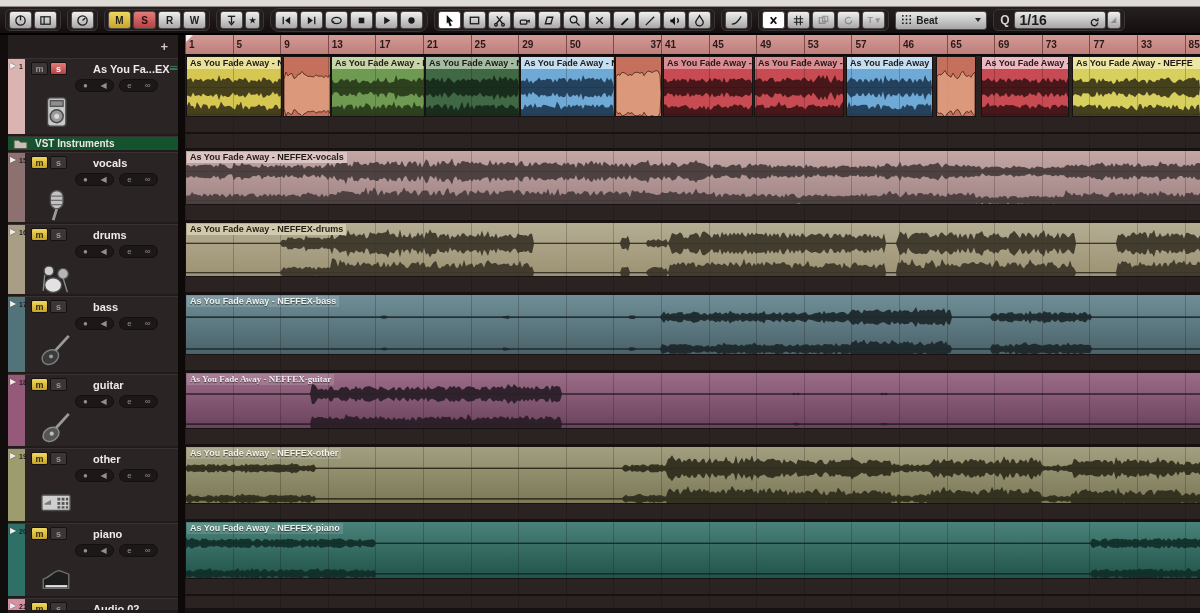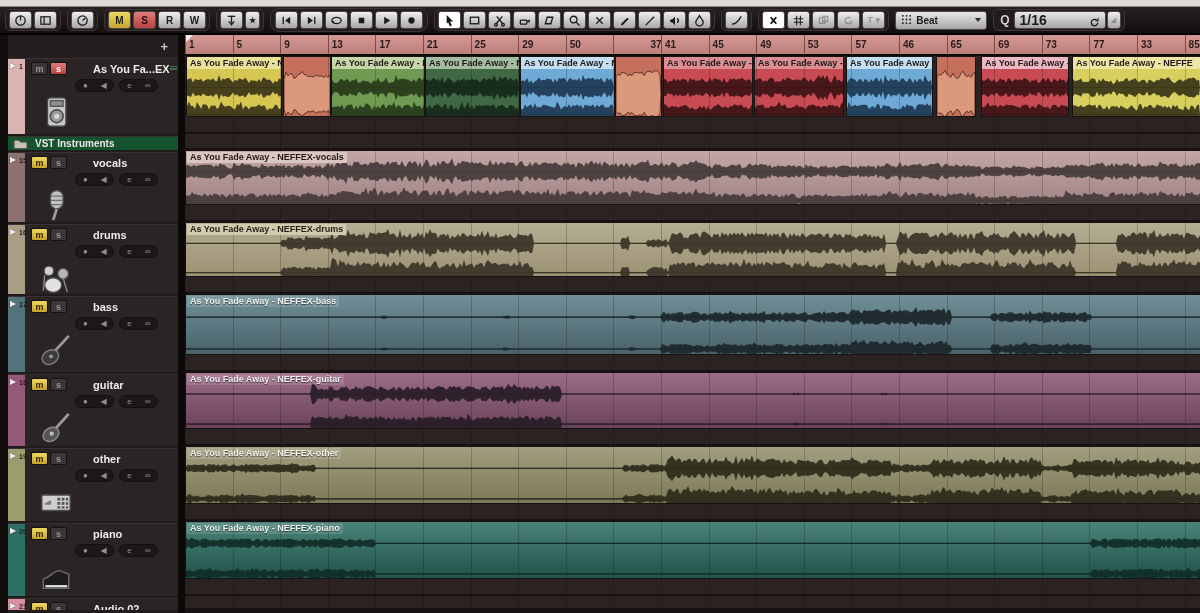--- a/index.html
+++ b/index.html
@@ -707,21 +707,21 @@
             <div class="clip" style="left: 0px; width: 1016px; background: linear-gradient(rgb(111, 143, 151), rgb(74, 98, 106));">
               <span class="clip-label" style="background:rgba(255,255,255,0.14);color:#eef2f0;text-shadow:0 1px 1px rgba(0,0,0,0.6)">As You Fade Away - NEFFEX-bass</span>
               <svg class="wave" width="1014" height="74" viewBox="0 0 1014 74" style="top: 0px;">
                 <path d="M0 22.2 H1014" stroke="#1c262a" stroke-width="1" opacity="0.85"></path>
                 <path d="M0 22.2 L0 21.6 L2 21.6 L4 21.6 L6 21.6 L8 21.6 L10 21.6 L12 21.6 L14 21.6 L16 21.6 L18 21.6 L20 21.6 L22 21.6 L24 21.6 L26 21.6 L28 21.6 L30 21.6 L32 21.6 L34 21.6 L36 21.6 L38 21.6 L40 21.6 L42 21.6 L44 21.6 L46 21.6 L48 21.6 L50 21.6 L52 21.6 L54 21.6 L56 21.6 L58 21.6 L60 21.6 L62 21.6 L64 21.6 L66 21.6 L68 21.6 L70 21.6 L72 21.6 L74 21.6 L76 21.6 L78 21.6 L80 21.6 L82 21.6 L84 21.6 L86 21.6 L88 21.6 L90 21.6 L92 21.6 L94 21.6 L96 21.6 L98 21.6 L100 21.6 L102 21.6 L104 21.6 L106 21.6 L108 21.6 L110 21.6 L112 21.6 L114 21.6 L116 21.6 L118 21.6 L120 21.6 L122 21.6 L124 21.6 L126 21.6 L128 21.6 L130 21.6 L132 21.6 L134 21.6 L136 21.6 L138 21.6 L140 21.6 L142 21.6 L144 21.6 L146 21.6 L148 21.6 L150 21.6 L152 21.6 L154 21.6 L156 21.6 L158 21.6 L160 21.6 L162 21.6 L164 21.6 L166 21.6 L168 21.6 L170 21.6 L172 21.6 L174 21.6 L176 21.6 L178 21.6 L180 21.6 L182 21.6 L184 21.6 L186 21.6 L188 21.6 L190 21.6 L192 21.6 L194 21.6 L196 20.8 L198 20.6 L200 20.8 L202 21.6 L204 21.6 L206 21.6 L208 21.6 L210 21.6 L212 21.6 L214 21.6 L216 21.6 L218 21.6 L220 21.6 L222 21.6 L224 21.6 L226 21.6 L228 21.6 L230 21.6 L232 21.6 L234 21.6 L236 21.6 L238 21.6 L240 21.6 L242 21.6 L244 21.6 L246 21.6 L248 21.6 L250 21.6 L252 21.6 L254 21.6 L256 21.6 L258 21.6 L260 21.6 L262 21.6 L264 21.6 L266 21.6 L268 21.6 L270 21.6 L272 21.6 L274 21.6 L276 21.6 L278 21.6 L280 21.6 L282 21.6 L284 21.6 L286 21.6 L288 21.6 L290 21.6 L292 21.6 L294 21.6 L296 21.6 L298 21.6 L300 21.6 L302 21.6 L304 21.6 L306 21.6 L308 21.6 L310 21.6 L312 21.6 L314 21.6 L316 21.6 L318 21.1 L320 20.9 L322 20.5 L324 21.6 L326 21.6 L328 21.6 L330 21.6 L332 21.6 L334 21.6 L336 21.6 L338 21.6 L340 21.6 L342 21.6 L344 21.6 L346 21.6 L348 21.6 L350 21.6 L352 21.6 L354 21.6 L356 21.6 L358 21.6 L360 21.6 L362 21.6 L364 21.6 L366 21.6 L368 21.6 L370 21.6 L372 21.6 L374 21.6 L376 21.6 L378 21.6 L380 21.6 L382 21.6 L384 21.6 L386 21.6 L388 21.6 L390 21.6 L392 21.6 L394 21.6 L396 21.6 L398 21.6 L400 21.6 L402 21.6 L404 21.6 L406 21.6 L408 21.6 L410 21.6 L412 21.6 L414 21.6 L416 21.6 L418 21.6 L420 21.6 L422 21.6 L424 21.6 L426 21.6 L428 21.6 L430 21.6 L432 21.6 L434 21.6 L436 21.6 L438 21.6 L440 21.6 L442 21.6 L444 20.6 L446 20.5 L448 20.5 L450 21.6 L452 21.6 L454 21.6 L456 21.6 L458 21.6 L460 21.6 L462 21.6 L464 21.6 L466 21.6 L468 21.6 L470 21.6 L472 21.6 L474 21.6 L476 19.0 L478 16.3 L480 19.6 L482 17.8 L484 19.4 L486 18.6 L488 18.2 L490 18.5 L492 17.2 L494 17.2 L496 17.1 L498 19.8 L500 18.8 L502 18.5 L504 18.6 L506 17.4 L508 16.4 L510 17.2 L512 17.3 L514 19.2 L516 19.4 L518 18.1 L520 18.8 L522 20.2 L524 18.2 L526 19.2 L528 18.1 L530 17.1 L532 18.5 L534 17.2 L536 19.4 L538 18.5 L540 17.5 L542 19.1 L544 15.8 L546 17.6 L548 17.9 L550 19.1 L552 18.2 L554 20.0 L556 17.7 L558 17.9 L560 19.1 L562 18.7 L564 17.6 L566 18.7 L568 18.8 L570 17.3 L572 19.3 L574 17.7 L576 17.9 L578 15.8 L580 19.6 L582 19.3 L584 19.3 L586 18.2 L588 17.3 L590 19.1 L592 19.0 L594 17.0 L596 20.2 L598 18.8 L600 17.4 L602 18.0 L604 19.0 L606 17.7 L608 17.2 L610 19.1 L612 19.6 L614 18.8 L616 18.1 L618 17.6 L620 17.2 L622 19.9 L624 19.7 L626 19.5 L628 18.6 L630 18.0 L632 17.7 L634 17.1 L636 19.6 L638 15.8 L640 18.8 L642 17.7 L644 18.1 L646 17.3 L648 17.1 L650 18.7 L652 18.1 L654 17.3 L656 17.1 L658 17.1 L660 18.5 L662 19.5 L664 17.3 L666 14.8 L668 14.7 L670 16.1 L672 14.7 L674 16.9 L676 18.5 L678 14.7 L680 15.7 L682 16.1 L684 15.5 L686 15.9 L688 15.4 L690 14.6 L692 14.6 L694 16.1 L696 16.8 L698 17.1 L700 15.8 L702 14.9 L704 14.4 L706 18.1 L708 15.4 L710 15.9 L712 17.1 L714 14.6 L716 16.5 L718 15.2 L720 15.5 L722 15.4 L724 17.1 L726 17.3 L728 15.2 L730 12.1 L732 17.5 L734 15.0 L736 15.4 L738 14.9 L740 16.0 L742 14.6 L744 15.2 L746 14.5 L748 17.1 L750 15.0 L752 14.3 L754 15.3 L756 15.2 L758 13.1 L760 18.5 L762 15.0 L764 14.8 L766 21.6 L768 21.6 L770 21.6 L772 21.6 L774 21.6 L776 21.6 L778 21.6 L780 21.6 L782 21.6 L784 21.6 L786 21.6 L788 21.6 L790 21.6 L792 21.6 L794 21.6 L796 21.6 L798 21.6 L800 21.6 L802 21.6 L804 21.6 L806 18.9 L808 18.3 L810 18.3 L812 20.2 L814 18.0 L816 18.1 L818 18.2 L820 18.9 L822 17.5 L824 17.5 L826 17.0 L828 18.7 L830 18.9 L832 18.5 L834 18.2 L836 18.3 L838 20.2 L840 17.2 L842 19.8 L844 15.6 L846 19.1 L848 18.6 L850 19.1 L852 18.1 L854 17.3 L856 18.8 L858 16.0 L860 17.2 L862 17.4 L864 17.1 L866 19.8 L868 17.9 L870 17.6 L872 19.8 L874 17.4 L876 17.0 L878 17.4 L880 18.1 L882 18.3 L884 17.6 L886 18.7 L888 17.1 L890 19.2 L892 19.9 L894 17.8 L896 18.6 L898 17.1 L900 17.4 L902 20.1 L904 18.8 L906 21.6 L908 21.6 L910 21.6 L912 21.6 L914 21.6 L916 21.6 L918 21.6 L920 21.6 L922 21.6 L924 21.6 L926 21.6 L928 21.6 L930 21.6 L932 21.6 L934 21.6 L936 21.6 L938 21.6 L940 21.6 L942 21.6 L944 21.6 L946 21.6 L948 21.6 L950 21.6 L952 21.6 L954 21.6 L956 21.6 L958 21.6 L960 21.6 L962 21.6 L964 21.6 L966 21.6 L968 21.6 L970 21.6 L972 21.6 L974 21.6 L976 21.6 L978 21.6 L980 21.6 L982 21.6 L984 21.6 L986 21.6 L988 21.6 L990 21.6 L992 21.6 L994 21.6 L996 21.6 L998 21.6 L1000 21.6 L1002 21.6 L1004 21.6 L1006 21.6 L1008 21.6 L1010 21.6 L1012 21.6 L1014 21.6 L1014 22.2 L1014 22.8 L1012 22.8 L1010 22.8 L1008 22.8 L1006 22.8 L1004 22.8 L1002 22.8 L1000 22.8 L998 22.8 L996 22.8 L994 22.8 L992 22.8 L990 22.8 L988 22.8 L986 22.8 L984 22.8 L982 22.8 L980 22.8 L978 22.8 L976 22.8 L974 22.8 L972 22.8 L970 22.8 L968 22.8 L966 22.8 L964 22.8 L962 22.8 L960 22.8 L958 22.8 L956 22.8 L954 22.8 L952 22.8 L950 22.8 L948 22.8 L946 22.8 L944 22.8 L942 22.8 L940 22.8 L938 22.8 L936 22.8 L934 22.8 L932 22.8 L930 22.8 L928 22.8 L926 22.8 L924 22.8 L922 22.8 L920 22.8 L918 22.8 L916 22.8 L914 22.8 L912 22.8 L910 22.8 L908 22.8 L906 22.8 L904 25.6 L902 24.3 L900 27.0 L898 27.3 L896 25.8 L894 26.6 L892 24.5 L890 25.2 L888 27.3 L886 25.7 L884 26.8 L882 26.1 L880 26.3 L878 27.0 L876 27.4 L874 27.0 L872 24.6 L870 26.8 L868 26.5 L866 24.6 L864 27.3 L862 27.0 L860 27.2 L858 28.4 L856 25.6 L854 27.1 L852 26.3 L850 25.3 L848 25.8 L846 25.3 L844 28.8 L842 24.6 L840 27.2 L838 24.2 L836 26.1 L834 26.2 L832 25.9 L830 25.5 L828 25.7 L826 27.4 L824 26.9 L822 26.9 L820 25.5 L818 26.2 L816 26.3 L814 26.4 L812 24.2 L810 26.1 L808 26.1 L806 25.5 L804 22.8 L802 22.8 L800 22.8 L798 22.8 L796 22.8 L794 22.8 L792 22.8 L790 22.8 L788 22.8 L786 22.8 L784 22.8 L782 22.8 L780 22.8 L778 22.8 L776 22.8 L774 22.8 L772 22.8 L770 22.8 L768 22.8 L766 22.8 L764 29.6 L762 29.4 L760 25.9 L758 31.3 L756 29.2 L754 29.1 L752 30.1 L750 29.4 L748 27.3 L746 29.9 L744 29.2 L742 29.8 L740 28.4 L738 29.5 L736 29.0 L734 29.4 L732 26.9 L730 32.3 L728 29.2 L726 27.1 L724 27.3 L722 29.0 L720 28.9 L718 29.2 L716 27.9 L714 29.8 L712 27.3 L710 28.5 L708 29.0 L706 26.3 L704 30.0 L702 29.5 L700 28.6 L698 27.3 L696 27.6 L694 28.3 L692 29.8 L690 29.8 L688 29.0 L686 28.5 L684 28.9 L682 28.3 L680 28.7 L678 29.7 L676 25.9 L674 27.5 L672 29.7 L670 28.3 L668 29.7 L666 29.6 L664 27.1 L662 24.9 L660 25.9 L658 27.3 L656 27.3 L654 27.1 L652 26.3 L650 25.7 L648 27.3 L646 27.1 L644 26.3 L642 26.7 L640 25.6 L638 28.6 L636 24.8 L634 27.3 L632 26.7 L630 26.4 L628 25.8 L626 24.9 L624 24.7 L622 24.5 L620 27.2 L618 26.8 L616 26.3 L614 25.6 L612 24.8 L610 25.3 L608 27.2 L606 26.7 L604 25.4 L602 26.4 L600 27.0 L598 25.6 L596 24.2 L594 27.4 L592 25.4 L590 25.3 L588 27.1 L586 26.2 L584 25.1 L582 25.1 L580 24.8 L578 28.6 L576 26.5 L574 26.7 L572 25.1 L570 27.1 L568 25.6 L566 25.7 L564 26.8 L562 25.7 L560 25.3 L558 26.5 L556 26.7 L554 24.4 L552 26.2 L550 25.3 L548 26.5 L546 26.8 L544 28.6 L542 25.3 L540 26.9 L538 25.9 L536 25.0 L534 27.2 L532 25.9 L530 27.3 L528 26.3 L526 25.2 L524 26.2 L522 24.2 L520 25.6 L518 26.3 L516 25.0 L514 25.2 L512 27.1 L510 27.2 L508 28.0 L506 27.0 L504 25.8 L502 25.9 L500 25.6 L498 24.6 L496 27.3 L494 27.2 L492 27.2 L490 25.9 L488 26.2 L486 25.8 L484 25.0 L482 26.6 L480 24.8 L478 28.1 L476 25.4 L474 22.8 L472 22.8 L470 22.8 L468 22.8 L466 22.8 L464 22.8 L462 22.8 L460 22.8 L458 22.8 L456 22.8 L454 22.8 L452 22.8 L450 22.8 L448 23.9 L446 23.9 L444 23.8 L442 22.8 L440 22.8 L438 22.8 L436 22.8 L434 22.8 L432 22.8 L430 22.8 L428 22.8 L426 22.8 L424 22.8 L422 22.8 L420 22.8 L418 22.8 L416 22.8 L414 22.8 L412 22.8 L410 22.8 L408 22.8 L406 22.8 L404 22.8 L402 22.8 L400 22.8 L398 22.8 L396 22.8 L394 22.8 L392 22.8 L390 22.8 L388 22.8 L386 22.8 L384 22.8 L382 22.8 L380 22.8 L378 22.8 L376 22.8 L374 22.8 L372 22.8 L370 22.8 L368 22.8 L366 22.8 L364 22.8 L362 22.8 L360 22.8 L358 22.8 L356 22.8 L354 22.8 L352 22.8 L350 22.8 L348 22.8 L346 22.8 L344 22.8 L342 22.8 L340 22.8 L338 22.8 L336 22.8 L334 22.8 L332 22.8 L330 22.8 L328 22.8 L326 22.8 L324 22.8 L322 23.9 L320 23.5 L318 23.3 L316 22.8 L314 22.8 L312 22.8 L310 22.8 L308 22.8 L306 22.8 L304 22.8 L302 22.8 L300 22.8 L298 22.8 L296 22.8 L294 22.8 L292 22.8 L290 22.8 L288 22.8 L286 22.8 L284 22.8 L282 22.8 L280 22.8 L278 22.8 L276 22.8 L274 22.8 L272 22.8 L270 22.8 L268 22.8 L266 22.8 L264 22.8 L262 22.8 L260 22.8 L258 22.8 L256 22.8 L254 22.8 L252 22.8 L250 22.8 L248 22.8 L246 22.8 L244 22.8 L242 22.8 L240 22.8 L238 22.8 L236 22.8 L234 22.8 L232 22.8 L230 22.8 L228 22.8 L226 22.8 L224 22.8 L222 22.8 L220 22.8 L218 22.8 L216 22.8 L214 22.8 L212 22.8 L210 22.8 L208 22.8 L206 22.8 L204 22.8 L202 22.8 L200 23.6 L198 23.8 L196 23.6 L194 22.8 L192 22.8 L190 22.8 L188 22.8 L186 22.8 L184 22.8 L182 22.8 L180 22.8 L178 22.8 L176 22.8 L174 22.8 L172 22.8 L170 22.8 L168 22.8 L166 22.8 L164 22.8 L162 22.8 L160 22.8 L158 22.8 L156 22.8 L154 22.8 L152 22.8 L150 22.8 L148 22.8 L146 22.8 L144 22.8 L142 22.8 L140 22.8 L138 22.8 L136 22.8 L134 22.8 L132 22.8 L130 22.8 L128 22.8 L126 22.8 L124 22.8 L122 22.8 L120 22.8 L118 22.8 L116 22.8 L114 22.8 L112 22.8 L110 22.8 L108 22.8 L106 22.8 L104 22.8 L102 22.8 L100 22.8 L98 22.8 L96 22.8 L94 22.8 L92 22.8 L90 22.8 L88 22.8 L86 22.8 L84 22.8 L82 22.8 L80 22.8 L78 22.8 L76 22.8 L74 22.8 L72 22.8 L70 22.8 L68 22.8 L66 22.8 L64 22.8 L62 22.8 L60 22.8 L58 22.8 L56 22.8 L54 22.8 L52 22.8 L50 22.8 L48 22.8 L46 22.8 L44 22.8 L42 22.8 L40 22.8 L38 22.8 L36 22.8 L34 22.8 L32 22.8 L30 22.8 L28 22.8 L26 22.8 L24 22.8 L22 22.8 L20 22.8 L18 22.8 L16 22.8 L14 22.8 L12 22.8 L10 22.8 L8 22.8 L6 22.8 L4 22.8 L2 22.8 L0 22.8 Z" fill="#1c262a" opacity="0.92"></path>
                 <path d="M0 54.0 H1014" stroke="#1c262a" stroke-width="1" opacity="0.85"></path>
                 <path d="M0 54.0 L0 53.4 L2 53.4 L4 53.4 L6 53.4 L8 53.4 L10 53.4 L12 53.4 L14 53.4 L16 53.4 L18 53.4 L20 53.4 L22 53.4 L24 53.4 L26 53.4 L28 53.4 L30 53.4 L32 53.4 L34 53.4 L36 53.4 L38 53.4 L40 53.4 L42 53.4 L44 53.4 L46 53.4 L48 53.4 L50 53.4 L52 53.4 L54 53.4 L56 53.4 L58 53.4 L60 53.4 L62 53.4 L64 53.4 L66 53.4 L68 53.4 L70 53.4 L72 53.4 L74 53.4 L76 53.4 L78 53.4 L80 53.4 L82 53.4 L84 53.4 L86 53.4 L88 53.4 L90 53.4 L92 53.4 L94 53.4 L96 53.4 L98 53.4 L100 53.4 L102 53.4 L104 53.4 L106 53.4 L108 53.4 L110 53.4 L112 53.4 L114 53.4 L116 53.4 L118 53.4 L120 53.4 L122 53.4 L124 53.4 L126 53.4 L128 53.4 L130 53.4 L132 53.4 L134 53.4 L136 53.4 L138 53.4 L140 53.4 L142 53.4 L144 53.4 L146 53.4 L148 53.4 L150 53.4 L152 53.4 L154 53.4 L156 53.4 L158 53.4 L160 53.4 L162 53.4 L164 53.4 L166 53.4 L168 53.4 L170 53.4 L172 53.4 L174 53.4 L176 53.4 L178 53.4 L180 53.4 L182 53.4 L184 53.4 L186 53.4 L188 53.4 L190 53.4 L192 53.4 L194 53.4 L196 52.9 L198 52.5 L200 52.7 L202 53.4 L204 53.4 L206 53.4 L208 53.4 L210 53.4 L212 53.4 L214 53.4 L216 53.4 L218 53.4 L220 53.4 L222 53.4 L224 53.4 L226 53.4 L228 53.4 L230 53.4 L232 53.4 L234 53.4 L236 53.4 L238 53.4 L240 53.4 L242 53.4 L244 53.4 L246 53.4 L248 53.4 L250 53.4 L252 53.4 L254 53.4 L256 53.4 L258 53.4 L260 53.4 L262 53.4 L264 53.4 L266 53.4 L268 53.4 L270 53.4 L272 53.4 L274 53.4 L276 53.4 L278 53.4 L280 53.4 L282 53.4 L284 53.4 L286 53.4 L288 53.4 L290 53.4 L292 53.4 L294 53.4 L296 53.4 L298 53.4 L300 53.4 L302 53.4 L304 53.4 L306 53.4 L308 53.4 L310 53.4 L312 53.4 L314 53.4 L316 53.4 L318 52.3 L320 52.7 L322 52.9 L324 53.4 L326 53.4 L328 53.4 L330 53.4 L332 53.4 L334 53.4 L336 53.4 L338 53.4 L340 53.4 L342 53.4 L344 53.4 L346 53.4 L348 53.4 L350 53.4 L352 53.4 L354 53.4 L356 53.4 L358 53.4 L360 53.4 L362 53.4 L364 53.4 L366 53.4 L368 53.4 L370 53.4 L372 53.4 L374 53.4 L376 53.4 L378 53.4 L380 53.4 L382 53.4 L384 53.4 L386 53.4 L388 53.4 L390 53.4 L392 53.4 L394 53.4 L396 53.4 L398 53.4 L400 53.4 L402 53.4 L404 53.4 L406 53.4 L408 53.4 L410 53.4 L412 53.4 L414 53.4 L416 53.4 L418 53.4 L420 53.4 L422 53.4 L424 53.4 L426 53.4 L428 53.4 L430 53.4 L432 53.4 L434 53.4 L436 53.4 L438 53.4 L440 53.4 L442 53.4 L444 52.3 L446 52.3 L448 52.5 L450 53.4 L452 53.4 L454 53.4 L456 53.4 L458 53.4 L460 53.4 L462 53.4 L464 53.4 L466 53.4 L468 53.4 L470 53.4 L472 53.4 L474 53.4 L476 49.1 L478 49.8 L480 50.4 L482 51.5 L484 49.5 L486 49.3 L488 49.3 L490 49.6 L492 49.8 L494 49.0 L496 49.5 L498 49.3 L500 48.9 L502 49.9 L504 49.7 L506 51.0 L508 51.2 L510 50.2 L512 50.3 L514 50.5 L516 50.7 L518 51.9 L520 51.1 L522 50.2 L524 52.0 L526 50.7 L528 51.5 L530 51.1 L532 49.3 L534 49.5 L536 50.5 L538 47.6 L540 49.6 L542 49.5 L544 49.4 L546 50.0 L548 49.8 L550 49.3 L552 51.0 L554 50.4 L556 49.5 L558 51.2 L560 49.4 L562 49.7 L564 49.0 L566 49.7 L568 47.6 L570 49.0 L572 50.6 L574 49.4 L576 51.2 L578 48.9 L580 50.5 L582 50.6 L584 50.8 L586 50.2 L588 50.4 L590 48.9 L592 49.1 L594 49.4 L596 49.0 L598 50.7 L600 51.5 L602 50.8 L604 49.4 L606 51.1 L608 50.9 L610 50.1 L612 49.0 L614 51.2 L616 49.9 L618 49.8 L620 49.2 L622 49.6 L624 51.0 L626 49.7 L628 50.6 L630 50.0 L632 49.2 L634 50.0 L636 51.0 L638 49.0 L640 49.1 L642 49.4 L644 49.3 L646 49.3 L648 51.3 L650 48.0 L652 50.6 L654 51.0 L656 49.1 L658 49.2 L660 49.3 L662 49.3 L664 50.4 L666 46.9 L668 46.9 L670 44.8 L672 48.5 L674 46.7 L676 46.7 L678 44.5 L680 48.4 L682 48.9 L684 46.2 L686 46.6 L688 46.9 L690 46.2 L692 47.2 L694 49.0 L696 48.6 L698 46.5 L700 47.1 L702 48.9 L704 48.6 L706 44.8 L708 46.7 L710 47.6 L712 49.4 L714 47.6 L716 48.5 L718 46.4 L720 47.4 L722 46.2 L724 48.5 L726 46.9 L728 50.0 L730 49.4 L732 48.8 L734 46.4 L736 48.5 L738 50.4 L740 49.7 L742 48.5 L744 49.2 L746 46.2 L748 49.4 L750 47.5 L752 47.0 L754 46.1 L756 46.0 L758 49.1 L760 46.6 L762 50.3 L764 49.7 L766 53.4 L768 53.4 L770 53.4 L772 53.4 L774 53.4 L776 53.4 L778 53.4 L780 53.4 L782 53.4 L784 53.4 L786 53.4 L788 53.4 L790 53.4 L792 53.4 L794 53.4 L796 53.4 L798 53.4 L800 53.4 L802 53.4 L804 53.4 L806 49.5 L808 49.5 L810 49.7 L812 48.9 L814 51.1 L816 51.3 L818 51.3 L820 49.7 L822 51.3 L824 48.8 L826 50.0 L828 51.8 L830 48.7 L832 49.7 L834 50.0 L836 49.0 L838 47.6 L840 47.5 L842 49.9 L844 49.9 L846 49.0 L848 48.8 L850 48.8 L852 49.7 L854 50.1 L856 50.7 L858 50.3 L860 49.7 L862 49.4 L864 48.9 L866 50.0 L868 50.2 L870 49.0 L872 49.3 L874 51.6 L876 50.1 L878 49.2 L880 50.2 L882 47.4 L884 49.9 L886 50.3 L888 48.9 L890 49.5 L892 50.0 L894 49.1 L896 49.2 L898 50.0 L900 49.8 L902 50.1 L904 49.7 L906 53.4 L908 53.4 L910 53.4 L912 53.4 L914 53.4 L916 53.4 L918 53.4 L920 53.4 L922 53.4 L924 53.4 L926 53.4 L928 53.4 L930 53.4 L932 53.4 L934 53.4 L936 53.4 L938 53.4 L940 53.4 L942 53.4 L944 53.4 L946 53.4 L948 53.4 L950 53.4 L952 53.4 L954 53.4 L956 53.4 L958 53.4 L960 53.4 L962 53.4 L964 53.4 L966 53.4 L968 53.4 L970 53.4 L972 53.4 L974 53.4 L976 53.4 L978 53.4 L980 53.4 L982 53.4 L984 53.4 L986 53.4 L988 53.4 L990 53.4 L992 53.4 L994 53.4 L996 53.4 L998 53.4 L1000 53.4 L1002 53.4 L1004 53.4 L1006 53.4 L1008 53.4 L1010 53.4 L1012 53.4 L1014 53.4 L1014 54.0 L1014 54.6 L1012 54.6 L1010 54.6 L1008 54.6 L1006 54.6 L1004 54.6 L1002 54.6 L1000 54.6 L998 54.6 L996 54.6 L994 54.6 L992 54.6 L990 54.6 L988 54.6 L986 54.6 L984 54.6 L982 54.6 L980 54.6 L978 54.6 L976 54.6 L974 54.6 L972 54.6 L970 54.6 L968 54.6 L966 54.6 L964 54.6 L962 54.6 L960 54.6 L958 54.6 L956 54.6 L954 54.6 L952 54.6 L950 54.6 L948 54.6 L946 54.6 L944 54.6 L942 54.6 L940 54.6 L938 54.6 L936 54.6 L934 54.6 L932 54.6 L930 54.6 L928 54.6 L926 54.6 L924 54.6 L922 54.6 L920 54.6 L918 54.6 L916 54.6 L914 54.6 L912 54.6 L910 54.6 L908 54.6 L906 54.6 L904 58.3 L902 57.9 L900 58.3 L898 58.1 L896 58.9 L894 58.9 L892 58.1 L890 58.6 L888 59.2 L886 57.8 L884 58.2 L882 60.6 L880 57.8 L878 58.8 L876 57.9 L874 56.5 L872 58.7 L870 59.0 L868 57.9 L866 58.1 L864 59.1 L862 58.6 L860 58.3 L858 57.7 L856 57.4 L854 58.0 L852 58.3 L850 59.3 L848 59.3 L846 59.0 L844 58.2 L842 58.2 L840 60.5 L838 60.5 L836 59.1 L834 58.0 L832 58.4 L830 59.3 L828 56.3 L826 58.0 L824 59.2 L822 56.8 L820 58.3 L818 56.7 L816 56.8 L814 56.9 L812 59.2 L810 58.4 L808 58.6 L806 58.6 L804 54.6 L802 54.6 L800 54.6 L798 54.6 L796 54.6 L794 54.6 L792 54.6 L790 54.6 L788 54.6 L786 54.6 L784 54.6 L782 54.6 L780 54.6 L778 54.6 L776 54.6 L774 54.6 L772 54.6 L770 54.6 L768 54.6 L766 54.6 L764 58.3 L762 57.7 L760 61.5 L758 58.9 L756 62.0 L754 61.9 L752 61.1 L750 60.6 L748 58.6 L746 61.8 L744 58.8 L742 59.5 L740 58.3 L738 57.7 L736 59.5 L734 61.6 L732 59.3 L730 58.6 L728 58.0 L726 61.2 L724 59.5 L722 61.8 L720 60.6 L718 61.7 L716 59.6 L714 60.4 L712 58.7 L710 60.5 L708 61.4 L706 63.3 L704 59.5 L702 59.2 L700 60.9 L698 61.5 L696 59.4 L694 59.0 L692 60.8 L690 61.9 L688 61.2 L686 61.5 L684 61.9 L682 59.2 L680 59.6 L678 63.5 L676 61.4 L674 61.3 L672 59.5 L670 63.2 L668 61.1 L666 61.1 L664 57.6 L662 58.7 L660 58.7 L658 58.9 L656 58.9 L654 57.0 L652 57.5 L650 60.1 L648 56.8 L646 58.7 L644 58.7 L642 58.6 L640 59.0 L638 59.0 L636 57.0 L634 58.1 L632 58.9 L630 58.0 L628 57.4 L626 58.3 L624 57.1 L622 58.5 L620 58.9 L618 58.2 L616 58.1 L614 56.9 L612 59.1 L610 57.9 L608 57.1 L606 56.9 L604 58.6 L602 57.3 L600 56.5 L598 57.3 L596 59.0 L594 58.6 L592 59.0 L590 59.1 L588 57.6 L586 57.9 L584 57.2 L582 57.4 L580 57.6 L578 59.1 L576 56.9 L574 58.6 L572 57.4 L570 59.0 L568 60.4 L566 58.3 L564 59.1 L562 58.4 L560 58.6 L558 56.8 L556 58.5 L554 57.7 L552 57.1 L550 58.7 L548 58.2 L546 58.0 L544 58.6 L542 58.5 L540 58.4 L538 60.4 L536 57.5 L534 58.5 L532 58.8 L530 57.0 L528 56.6 L526 57.4 L524 56.1 L522 57.8 L520 57.0 L518 56.1 L516 57.3 L514 57.5 L512 57.8 L510 57.8 L508 56.8 L506 57.0 L504 58.4 L502 58.1 L500 59.1 L498 58.8 L496 58.6 L494 59.0 L492 58.2 L490 58.4 L488 58.8 L486 58.7 L484 58.5 L482 56.5 L480 57.7 L478 58.2 L476 58.9 L474 54.6 L472 54.6 L470 54.6 L468 54.6 L466 54.6 L464 54.6 L462 54.6 L460 54.6 L458 54.6 L456 54.6 L454 54.6 L452 54.6 L450 54.6 L448 55.5 L446 55.8 L444 55.7 L442 54.6 L440 54.6 L438 54.6 L436 54.6 L434 54.6 L432 54.6 L430 54.6 L428 54.6 L426 54.6 L424 54.6 L422 54.6 L420 54.6 L418 54.6 L416 54.6 L414 54.6 L412 54.6 L410 54.6 L408 54.6 L406 54.6 L404 54.6 L402 54.6 L400 54.6 L398 54.6 L396 54.6 L394 54.6 L392 54.6 L390 54.6 L388 54.6 L386 54.6 L384 54.6 L382 54.6 L380 54.6 L378 54.6 L376 54.6 L374 54.6 L372 54.6 L370 54.6 L368 54.6 L366 54.6 L364 54.6 L362 54.6 L360 54.6 L358 54.6 L356 54.6 L354 54.6 L352 54.6 L350 54.6 L348 54.6 L346 54.6 L344 54.6 L342 54.6 L340 54.6 L338 54.6 L336 54.6 L334 54.6 L332 54.6 L330 54.6 L328 54.6 L326 54.6 L324 54.6 L322 55.2 L320 55.4 L318 55.8 L316 54.6 L314 54.6 L312 54.6 L310 54.6 L308 54.6 L306 54.6 L304 54.6 L302 54.6 L300 54.6 L298 54.6 L296 54.6 L294 54.6 L292 54.6 L290 54.6 L288 54.6 L286 54.6 L284 54.6 L282 54.6 L280 54.6 L278 54.6 L276 54.6 L274 54.6 L272 54.6 L270 54.6 L268 54.6 L266 54.6 L264 54.6 L262 54.6 L260 54.6 L258 54.6 L256 54.6 L254 54.6 L252 54.6 L250 54.6 L248 54.6 L246 54.6 L244 54.6 L242 54.6 L240 54.6 L238 54.6 L236 54.6 L234 54.6 L232 54.6 L230 54.6 L228 54.6 L226 54.6 L224 54.6 L222 54.6 L220 54.6 L218 54.6 L216 54.6 L214 54.6 L212 54.6 L210 54.6 L208 54.6 L206 54.6 L204 54.6 L202 54.6 L200 55.3 L198 55.5 L196 55.1 L194 54.6 L192 54.6 L190 54.6 L188 54.6 L186 54.6 L184 54.6 L182 54.6 L180 54.6 L178 54.6 L176 54.6 L174 54.6 L172 54.6 L170 54.6 L168 54.6 L166 54.6 L164 54.6 L162 54.6 L160 54.6 L158 54.6 L156 54.6 L154 54.6 L152 54.6 L150 54.6 L148 54.6 L146 54.6 L144 54.6 L142 54.6 L140 54.6 L138 54.6 L136 54.6 L134 54.6 L132 54.6 L130 54.6 L128 54.6 L126 54.6 L124 54.6 L122 54.6 L120 54.6 L118 54.6 L116 54.6 L114 54.6 L112 54.6 L110 54.6 L108 54.6 L106 54.6 L104 54.6 L102 54.6 L100 54.6 L98 54.6 L96 54.6 L94 54.6 L92 54.6 L90 54.6 L88 54.6 L86 54.6 L84 54.6 L82 54.6 L80 54.6 L78 54.6 L76 54.6 L74 54.6 L72 54.6 L70 54.6 L68 54.6 L66 54.6 L64 54.6 L62 54.6 L60 54.6 L58 54.6 L56 54.6 L54 54.6 L52 54.6 L50 54.6 L48 54.6 L46 54.6 L44 54.6 L42 54.6 L40 54.6 L38 54.6 L36 54.6 L34 54.6 L32 54.6 L30 54.6 L28 54.6 L26 54.6 L24 54.6 L22 54.6 L20 54.6 L18 54.6 L16 54.6 L14 54.6 L12 54.6 L10 54.6 L8 54.6 L6 54.6 L4 54.6 L2 54.6 L0 54.6 Z" fill="#1c262a" opacity="0.92"></path>
               </svg>
             </div>
           </div>
-          <div class="lane" style="height: 72px;">
+          <div class="lane" style="height: 72px; font-family: Liberation Serif, serif;">
             <div class="clip" style="left: 0px; width: 1016px; background: linear-gradient(rgb(156, 108, 136), rgb(106, 66, 92));">
               <span class="clip-label" style="background:rgba(255,255,255,0.14);color:#f2ecf0;text-shadow:0 1px 1px rgba(0,0,0,0.6)">As You Fade Away - NEFFEX-guitar</span>
               <svg class="wave" width="1014" height="70" viewBox="0 0 1014 70" style="top: 0px;">
                 <path d="M0 21.0 H1014" stroke="#281d26" stroke-width="1" opacity="0.85"></path>
                 <path d="M0 21.0 L0 20.4 L2 20.4 L4 20.4 L6 20.4 L8 20.4 L10 20.4 L12 20.4 L14 20.4 L16 20.4 L18 20.4 L20 20.4 L22 20.4 L24 20.4 L26 20.4 L28 20.4 L30 20.4 L32 20.4 L34 20.4 L36 20.4 L38 20.4 L40 20.4 L42 20.4 L44 20.4 L46 20.4 L48 20.4 L50 20.4 L52 20.4 L54 20.4 L56 20.4 L58 20.4 L60 20.4 L62 20.4 L64 20.4 L66 20.4 L68 20.4 L70 20.4 L72 20.4 L74 20.4 L76 20.4 L78 20.4 L80 20.4 L82 20.4 L84 20.4 L86 20.4 L88 20.4 L90 20.4 L92 20.4 L94 20.4 L96 20.4 L98 20.4 L100 20.4 L102 20.4 L104 20.4 L106 20.4 L108 20.4 L110 20.4 L112 20.4 L114 20.4 L116 20.4 L118 20.4 L120 20.4 L122 20.4 L124 20.4 L126 10.9 L128 10.9 L130 13.5 L132 16.7 L134 16.3 L136 15.5 L138 17.3 L140 15.7 L142 17.6 L144 13.5 L146 13.7 L148 17.3 L150 16.9 L152 17.5 L154 15.4 L156 13.9 L158 14.7 L160 13.5 L162 15.0 L164 17.5 L166 15.8 L168 15.9 L170 12.9 L172 15.9 L174 14.4 L176 17.1 L178 14.6 L180 13.7 L182 13.3 L184 13.2 L186 14.2 L188 15.1 L190 15.8 L192 16.9 L194 13.5 L196 14.1 L198 15.4 L200 16.0 L202 17.4 L204 16.4 L206 15.3 L208 13.7 L210 17.8 L212 15.1 L214 14.0 L216 16.5 L218 17.2 L220 14.7 L222 13.2 L224 16.9 L226 14.3 L228 16.2 L230 15.2 L232 13.6 L234 15.8 L236 17.1 L238 14.6 L240 17.4 L242 13.1 L244 15.4 L246 16.2 L248 15.5 L250 14.6 L252 13.1 L254 13.6 L256 14.2 L258 14.3 L260 16.9 L262 15.5 L264 12.9 L266 14.5 L268 12.7 L270 15.0 L272 13.4 L274 14.0 L276 16.7 L278 16.1 L280 14.3 L282 13.3 L284 13.4 L286 14.0 L288 14.2 L290 16.2 L292 16.0 L294 17.3 L296 13.8 L298 14.5 L300 13.2 L302 15.7 L304 17.1 L306 14.4 L308 13.2 L310 15.0 L312 13.8 L314 14.5 L316 13.1 L318 16.2 L320 14.7 L322 10.9 L324 13.1 L326 14.5 L328 10.9 L330 13.1 L332 14.8 L334 13.4 L336 16.2 L338 13.2 L340 15.6 L342 13.8 L344 16.0 L346 14.1 L348 16.8 L350 13.1 L352 14.2 L354 16.1 L356 16.1 L358 15.7 L360 13.0 L362 13.3 L364 17.3 L366 12.1 L368 14.2 L370 13.1 L372 13.3 L374 14.0 L376 20.4 L378 20.4 L380 20.4 L382 20.4 L384 20.4 L386 20.4 L388 20.4 L390 20.4 L392 20.4 L394 20.4 L396 20.4 L398 20.4 L400 20.4 L402 20.4 L404 20.4 L406 20.4 L408 20.4 L410 20.4 L412 20.4 L414 20.4 L416 20.4 L418 20.4 L420 20.4 L422 20.4 L424 20.4 L426 20.4 L428 20.4 L430 20.4 L432 20.4 L434 20.4 L436 20.4 L438 20.4 L440 20.4 L442 20.4 L444 20.4 L446 20.4 L448 20.4 L450 20.4 L452 20.4 L454 20.4 L456 20.4 L458 20.4 L460 20.4 L462 20.4 L464 20.4 L466 20.4 L468 20.4 L470 20.4 L472 20.4 L474 20.4 L476 20.4 L478 20.4 L480 20.4 L482 20.4 L484 20.4 L486 20.4 L488 20.4 L490 20.4 L492 20.4 L494 20.4 L496 20.4 L498 20.4 L500 20.4 L502 20.4 L504 20.4 L506 20.4 L508 20.4 L510 20.4 L512 20.4 L514 20.4 L516 20.4 L518 20.4 L520 20.4 L522 20.4 L524 20.4 L526 20.4 L528 20.4 L530 20.4 L532 20.4 L534 20.4 L536 20.4 L538 20.4 L540 20.4 L542 20.4 L544 20.4 L546 20.4 L548 20.4 L550 20.4 L552 20.4 L554 20.4 L556 20.4 L558 20.4 L560 20.4 L562 20.4 L564 20.4 L566 20.4 L568 20.4 L570 20.4 L572 20.4 L574 20.4 L576 20.4 L578 20.4 L580 20.4 L582 20.4 L584 20.4 L586 20.4 L588 20.4 L590 20.4 L592 20.4 L594 20.4 L596 20.4 L598 20.4 L600 20.4 L602 20.4 L604 20.4 L606 20.4 L608 19.7 L610 20.4 L612 19.8 L614 20.4 L616 20.4 L618 20.4 L620 20.4 L622 20.4 L624 20.4 L626 20.4 L628 20.4 L630 20.4 L632 20.4 L634 20.4 L636 20.4 L638 20.4 L640 20.4 L642 20.4 L644 20.4 L646 20.4 L648 20.4 L650 20.4 L652 20.4 L654 20.4 L656 20.4 L658 20.4 L660 20.4 L662 20.4 L664 20.4 L666 20.4 L668 20.4 L670 20.4 L672 20.4 L674 20.4 L676 20.4 L678 20.4 L680 20.4 L682 20.4 L684 20.4 L686 20.4 L688 20.4 L690 20.4 L692 20.4 L694 20.4 L696 19.8 L698 20.3 L700 19.8 L702 20.4 L704 20.4 L706 20.4 L708 20.4 L710 20.4 L712 20.4 L714 20.4 L716 20.4 L718 20.4 L720 20.4 L722 20.4 L724 20.4 L726 20.4 L728 20.4 L730 20.4 L732 20.4 L734 20.4 L736 20.4 L738 20.4 L740 20.4 L742 20.4 L744 20.4 L746 20.4 L748 20.4 L750 20.4 L752 20.4 L754 20.4 L756 20.4 L758 20.4 L760 20.4 L762 20.4 L764 20.4 L766 20.4 L768 20.4 L770 20.4 L772 20.4 L774 20.4 L776 20.4 L778 20.4 L780 20.4 L782 20.4 L784 20.4 L786 20.4 L788 20.4 L790 20.4 L792 20.4 L794 20.4 L796 20.4 L798 20.4 L800 20.4 L802 20.4 L804 20.4 L806 20.4 L808 20.4 L810 20.4 L812 20.4 L814 20.4 L816 20.4 L818 20.4 L820 20.4 L822 20.4 L824 20.4 L826 20.4 L828 20.4 L830 20.4 L832 20.4 L834 20.4 L836 20.4 L838 20.4 L840 20.4 L842 20.4 L844 20.4 L846 20.4 L848 20.4 L850 20.4 L852 20.4 L854 20.4 L856 20.4 L858 20.4 L860 20.4 L862 20.4 L864 20.4 L866 20.4 L868 20.4 L870 20.4 L872 20.4 L874 20.4 L876 20.4 L878 20.4 L880 20.4 L882 20.4 L884 20.4 L886 20.4 L888 20.4 L890 20.4 L892 20.4 L894 20.4 L896 20.4 L898 20.4 L900 20.4 L902 20.4 L904 20.4 L906 20.4 L908 20.4 L910 20.4 L912 20.4 L914 20.4 L916 20.4 L918 20.4 L920 20.4 L922 20.4 L924 20.4 L926 20.4 L928 20.4 L930 20.4 L932 20.4 L934 20.4 L936 20.4 L938 20.4 L940 20.4 L942 20.4 L944 20.4 L946 20.4 L948 20.4 L950 20.4 L952 20.4 L954 20.4 L956 20.4 L958 20.4 L960 20.4 L962 20.4 L964 20.4 L966 20.4 L968 20.4 L970 20.4 L972 20.4 L974 20.4 L976 20.4 L978 20.4 L980 20.4 L982 20.4 L984 20.4 L986 20.4 L988 20.4 L990 20.4 L992 20.4 L994 20.4 L996 20.4 L998 20.4 L1000 20.4 L1002 20.4 L1004 20.4 L1006 20.4 L1008 20.4 L1010 20.4 L1012 20.4 L1014 20.4 L1014 21.0 L1014 21.6 L1012 21.6 L1010 21.6 L1008 21.6 L1006 21.6 L1004 21.6 L1002 21.6 L1000 21.6 L998 21.6 L996 21.6 L994 21.6 L992 21.6 L990 21.6 L988 21.6 L986 21.6 L984 21.6 L982 21.6 L980 21.6 L978 21.6 L976 21.6 L974 21.6 L972 21.6 L970 21.6 L968 21.6 L966 21.6 L964 21.6 L962 21.6 L960 21.6 L958 21.6 L956 21.6 L954 21.6 L952 21.6 L950 21.6 L948 21.6 L946 21.6 L944 21.6 L942 21.6 L940 21.6 L938 21.6 L936 21.6 L934 21.6 L932 21.6 L930 21.6 L928 21.6 L926 21.6 L924 21.6 L922 21.6 L920 21.6 L918 21.6 L916 21.6 L914 21.6 L912 21.6 L910 21.6 L908 21.6 L906 21.6 L904 21.6 L902 21.6 L900 21.6 L898 21.6 L896 21.6 L894 21.6 L892 21.6 L890 21.6 L888 21.6 L886 21.6 L884 21.6 L882 21.6 L880 21.6 L878 21.6 L876 21.6 L874 21.6 L872 21.6 L870 21.6 L868 21.6 L866 21.6 L864 21.6 L862 21.6 L860 21.6 L858 21.6 L856 21.6 L854 21.6 L852 21.6 L850 21.6 L848 21.6 L846 21.6 L844 21.6 L842 21.6 L840 21.6 L838 21.6 L836 21.6 L834 21.6 L832 21.6 L830 21.6 L828 21.6 L826 21.6 L824 21.6 L822 21.6 L820 21.6 L818 21.6 L816 21.6 L814 21.6 L812 21.6 L810 21.6 L808 21.6 L806 21.6 L804 21.6 L802 21.6 L800 21.6 L798 21.6 L796 21.6 L794 21.6 L792 21.6 L790 21.6 L788 21.6 L786 21.6 L784 21.6 L782 21.6 L780 21.6 L778 21.6 L776 21.6 L774 21.6 L772 21.6 L770 21.6 L768 21.6 L766 21.6 L764 21.6 L762 21.6 L760 21.6 L758 21.6 L756 21.6 L754 21.6 L752 21.6 L750 21.6 L748 21.6 L746 21.6 L744 21.6 L742 21.6 L740 21.6 L738 21.6 L736 21.6 L734 21.6 L732 21.6 L730 21.6 L728 21.6 L726 21.6 L724 21.6 L722 21.6 L720 21.6 L718 21.6 L716 21.6 L714 21.6 L712 21.6 L710 21.6 L708 21.6 L706 21.6 L704 21.6 L702 21.6 L700 22.2 L698 21.7 L696 22.2 L694 21.6 L692 21.6 L690 21.6 L688 21.6 L686 21.6 L684 21.6 L682 21.6 L680 21.6 L678 21.6 L676 21.6 L674 21.6 L672 21.6 L670 21.6 L668 21.6 L666 21.6 L664 21.6 L662 21.6 L660 21.6 L658 21.6 L656 21.6 L654 21.6 L652 21.6 L650 21.6 L648 21.6 L646 21.6 L644 21.6 L642 21.6 L640 21.6 L638 21.6 L636 21.6 L634 21.6 L632 21.6 L630 21.6 L628 21.6 L626 21.6 L624 21.6 L622 21.6 L620 21.6 L618 21.6 L616 21.6 L614 21.6 L612 22.2 L610 21.6 L608 22.3 L606 21.6 L604 21.6 L602 21.6 L600 21.6 L598 21.6 L596 21.6 L594 21.6 L592 21.6 L590 21.6 L588 21.6 L586 21.6 L584 21.6 L582 21.6 L580 21.6 L578 21.6 L576 21.6 L574 21.6 L572 21.6 L570 21.6 L568 21.6 L566 21.6 L564 21.6 L562 21.6 L560 21.6 L558 21.6 L556 21.6 L554 21.6 L552 21.6 L550 21.6 L548 21.6 L546 21.6 L544 21.6 L542 21.6 L540 21.6 L538 21.6 L536 21.6 L534 21.6 L532 21.6 L530 21.6 L528 21.6 L526 21.6 L524 21.6 L522 21.6 L520 21.6 L518 21.6 L516 21.6 L514 21.6 L512 21.6 L510 21.6 L508 21.6 L506 21.6 L504 21.6 L502 21.6 L500 21.6 L498 21.6 L496 21.6 L494 21.6 L492 21.6 L490 21.6 L488 21.6 L486 21.6 L484 21.6 L482 21.6 L480 21.6 L478 21.6 L476 21.6 L474 21.6 L472 21.6 L470 21.6 L468 21.6 L466 21.6 L464 21.6 L462 21.6 L460 21.6 L458 21.6 L456 21.6 L454 21.6 L452 21.6 L450 21.6 L448 21.6 L446 21.6 L444 21.6 L442 21.6 L440 21.6 L438 21.6 L436 21.6 L434 21.6 L432 21.6 L430 21.6 L428 21.6 L426 21.6 L424 21.6 L422 21.6 L420 21.6 L418 21.6 L416 21.6 L414 21.6 L412 21.6 L410 21.6 L408 21.6 L406 21.6 L404 21.6 L402 21.6 L400 21.6 L398 21.6 L396 21.6 L394 21.6 L392 21.6 L390 21.6 L388 21.6 L386 21.6 L384 21.6 L382 21.6 L380 21.6 L378 21.6 L376 21.6 L374 28.0 L372 28.7 L370 28.9 L368 27.8 L366 29.9 L364 24.7 L362 28.7 L360 29.0 L358 26.3 L356 25.9 L354 25.9 L352 27.8 L350 28.9 L348 25.2 L346 27.9 L344 26.0 L342 28.2 L340 26.4 L338 28.8 L336 25.8 L334 28.6 L332 27.2 L330 28.9 L328 31.1 L326 27.5 L324 28.9 L322 31.1 L320 27.3 L318 25.8 L316 28.9 L314 27.5 L312 28.2 L310 27.0 L308 28.8 L306 27.6 L304 24.9 L302 26.3 L300 28.8 L298 27.5 L296 28.2 L294 24.7 L292 26.0 L290 25.8 L288 27.8 L286 28.0 L284 28.6 L282 28.7 L280 27.7 L278 25.9 L276 25.3 L274 28.0 L272 28.6 L270 27.0 L268 29.3 L266 27.5 L264 29.1 L262 26.5 L260 25.1 L258 27.7 L256 27.8 L254 28.4 L252 28.9 L250 27.4 L248 26.5 L246 25.8 L244 26.6 L242 28.9 L240 24.6 L238 27.4 L236 24.9 L234 26.2 L232 28.4 L230 26.8 L228 25.8 L226 27.7 L224 25.1 L222 28.8 L220 27.3 L218 24.8 L216 25.5 L214 28.0 L212 26.9 L210 24.2 L208 28.3 L206 26.7 L204 25.6 L202 24.6 L200 26.0 L198 26.6 L196 27.9 L194 28.5 L192 25.1 L190 26.2 L188 26.9 L186 27.8 L184 28.8 L182 28.7 L180 28.3 L178 27.4 L176 24.9 L174 27.6 L172 26.1 L170 29.1 L168 26.1 L166 26.2 L164 24.5 L162 27.0 L160 28.5 L158 27.3 L156 28.1 L154 26.6 L152 24.5 L150 25.1 L148 24.7 L146 28.3 L144 28.5 L142 24.4 L140 26.3 L138 24.7 L136 26.5 L134 25.7 L132 25.3 L130 28.5 L128 31.1 L126 31.1 L124 21.6 L122 21.6 L120 21.6 L118 21.6 L116 21.6 L114 21.6 L112 21.6 L110 21.6 L108 21.6 L106 21.6 L104 21.6 L102 21.6 L100 21.6 L98 21.6 L96 21.6 L94 21.6 L92 21.6 L90 21.6 L88 21.6 L86 21.6 L84 21.6 L82 21.6 L80 21.6 L78 21.6 L76 21.6 L74 21.6 L72 21.6 L70 21.6 L68 21.6 L66 21.6 L64 21.6 L62 21.6 L60 21.6 L58 21.6 L56 21.6 L54 21.6 L52 21.6 L50 21.6 L48 21.6 L46 21.6 L44 21.6 L42 21.6 L40 21.6 L38 21.6 L36 21.6 L34 21.6 L32 21.6 L30 21.6 L28 21.6 L26 21.6 L24 21.6 L22 21.6 L20 21.6 L18 21.6 L16 21.6 L14 21.6 L12 21.6 L10 21.6 L8 21.6 L6 21.6 L4 21.6 L2 21.6 L0 21.6 Z" fill="#281d26" opacity="0.92"></path>
                 <path d="M0 51.1 H1014" stroke="#281d26" stroke-width="1" opacity="0.85"></path>
                 <path d="M0 51.1 L0 50.5 L2 50.5 L4 50.5 L6 50.5 L8 50.5 L10 50.5 L12 50.5 L14 50.5 L16 50.5 L18 50.5 L20 50.5 L22 50.5 L24 50.5 L26 50.5 L28 50.5 L30 50.5 L32 50.5 L34 50.5 L36 50.5 L38 50.5 L40 50.5 L42 50.5 L44 50.5 L46 50.5 L48 50.5 L50 50.5 L52 50.5 L54 50.5 L56 50.5 L58 50.5 L60 50.5 L62 50.5 L64 50.5 L66 50.5 L68 50.5 L70 50.5 L72 50.5 L74 50.5 L76 50.5 L78 50.5 L80 50.5 L82 50.5 L84 50.5 L86 50.5 L88 50.5 L90 50.5 L92 50.5 L94 50.5 L96 50.5 L98 50.5 L100 50.5 L102 50.5 L104 50.5 L106 50.5 L108 50.5 L110 50.5 L112 50.5 L114 50.5 L116 50.5 L118 50.5 L120 50.5 L122 50.5 L124 50.5 L126 43.2 L128 44.8 L130 45.3 L132 43.7 L134 44.3 L136 44.1 L138 45.1 L140 45.1 L142 45.8 L144 43.0 L146 46.0 L148 45.4 L150 44.3 L152 45.0 L154 46.4 L156 45.3 L158 46.2 L160 41.0 L162 43.4 L164 43.4 L166 43.7 L168 44.6 L170 43.1 L172 43.7 L174 46.5 L176 45.6 L178 43.5 L180 45.3 L182 46.0 L184 43.9 L186 45.1 L188 45.6 L190 43.1 L192 46.3 L194 43.1 L196 44.4 L198 44.5 L200 47.0 L202 44.3 L204 45.9 L206 47.0 L208 44.0 L210 46.7 L212 45.6 L214 45.6 L216 46.3 L218 43.9 L220 47.5 L222 45.8 L224 47.8 L226 44.0 L228 45.3 L230 47.9 L232 43.9 L234 44.0 L236 45.4 L238 45.4 L240 43.9 L242 45.1 L244 43.7 L246 44.0 L248 44.4 L250 45.8 L252 43.0 L254 46.2 L256 43.6 L258 44.0 L260 43.9 L262 44.2 L264 43.6 L266 47.6 L268 44.1 L270 46.8 L272 46.3 L274 43.7 L276 44.0 L278 45.5 L280 46.8 L282 41.0 L284 43.5 L286 47.2 L288 47.1 L290 46.0 L292 44.2 L294 45.8 L296 44.8 L298 44.5 L300 45.5 L302 43.8 L304 46.1 L306 46.1 L308 43.7 L310 44.2 L312 45.6 L314 43.6 L316 43.5 L318 44.4 L320 45.3 L322 43.3 L324 47.3 L326 43.4 L328 45.4 L330 45.0 L332 45.6 L334 43.3 L336 45.1 L338 44.9 L340 42.3 L342 43.4 L344 47.3 L346 44.1 L348 45.3 L350 46.9 L352 46.0 L354 44.6 L356 44.3 L358 46.4 L360 43.1 L362 44.1 L364 43.7 L366 44.6 L368 46.4 L370 46.2 L372 43.4 L374 44.2 L376 50.5 L378 50.5 L380 50.5 L382 50.5 L384 50.5 L386 50.5 L388 50.5 L390 50.5 L392 50.5 L394 50.5 L396 50.5 L398 50.5 L400 50.5 L402 50.5 L404 50.5 L406 50.5 L408 50.5 L410 50.5 L412 50.5 L414 50.5 L416 50.5 L418 50.5 L420 50.5 L422 50.5 L424 50.5 L426 50.5 L428 50.5 L430 50.5 L432 50.5 L434 50.5 L436 50.5 L438 50.5 L440 50.5 L442 50.5 L444 50.5 L446 50.5 L448 50.5 L450 50.5 L452 50.5 L454 50.5 L456 50.5 L458 50.5 L460 50.5 L462 50.5 L464 50.5 L466 50.5 L468 50.5 L470 50.5 L472 50.5 L474 50.5 L476 50.5 L478 50.5 L480 50.5 L482 50.5 L484 50.5 L486 50.5 L488 50.5 L490 50.5 L492 50.5 L494 50.5 L496 50.5 L498 50.5 L500 50.5 L502 50.5 L504 50.5 L506 50.5 L508 50.5 L510 50.5 L512 50.5 L514 50.5 L516 50.5 L518 50.5 L520 50.5 L522 50.5 L524 50.5 L526 50.5 L528 50.5 L530 50.5 L532 50.5 L534 50.5 L536 50.5 L538 50.5 L540 50.5 L542 50.5 L544 50.5 L546 50.5 L548 50.5 L550 50.5 L552 50.5 L554 50.5 L556 50.5 L558 50.5 L560 50.5 L562 50.5 L564 50.5 L566 50.5 L568 50.5 L570 50.5 L572 50.5 L574 50.5 L576 50.5 L578 50.5 L580 50.5 L582 50.5 L584 50.5 L586 50.5 L588 50.5 L590 50.5 L592 50.5 L594 50.5 L596 50.5 L598 50.5 L600 50.5 L602 50.5 L604 50.5 L606 50.5 L608 50.2 L610 49.5 L612 49.9 L614 50.5 L616 50.5 L618 50.5 L620 50.5 L622 50.5 L624 50.5 L626 50.5 L628 50.5 L630 50.5 L632 50.5 L634 50.5 L636 50.5 L638 50.5 L640 50.5 L642 50.5 L644 50.5 L646 50.5 L648 50.5 L650 50.5 L652 50.5 L654 50.5 L656 50.5 L658 50.5 L660 50.5 L662 50.5 L664 50.5 L666 50.5 L668 50.5 L670 50.5 L672 50.5 L674 50.5 L676 50.5 L678 50.5 L680 50.5 L682 50.5 L684 50.5 L686 50.5 L688 50.5 L690 50.5 L692 50.5 L694 50.5 L696 49.9 L698 50.0 L700 49.9 L702 50.5 L704 50.5 L706 50.5 L708 50.5 L710 50.5 L712 50.5 L714 50.5 L716 50.5 L718 50.5 L720 50.5 L722 50.5 L724 50.5 L726 50.5 L728 50.5 L730 50.5 L732 50.5 L734 50.5 L736 50.5 L738 50.5 L740 50.5 L742 50.5 L744 50.5 L746 50.5 L748 50.5 L750 50.5 L752 50.5 L754 50.5 L756 50.5 L758 50.5 L760 50.5 L762 50.5 L764 50.5 L766 50.5 L768 50.5 L770 50.5 L772 50.5 L774 50.5 L776 50.5 L778 50.5 L780 50.5 L782 50.5 L784 50.5 L786 50.5 L788 50.5 L790 50.5 L792 50.5 L794 50.5 L796 50.5 L798 50.5 L800 50.5 L802 50.5 L804 50.5 L806 50.5 L808 50.5 L810 50.5 L812 50.5 L814 50.5 L816 50.5 L818 50.5 L820 50.5 L822 50.5 L824 50.5 L826 50.5 L828 50.5 L830 50.5 L832 50.5 L834 50.5 L836 50.5 L838 50.5 L840 50.5 L842 50.5 L844 50.5 L846 50.5 L848 50.5 L850 50.5 L852 50.5 L854 50.5 L856 50.5 L858 50.5 L860 50.5 L862 50.5 L864 50.5 L866 50.5 L868 50.5 L870 50.5 L872 50.5 L874 50.5 L876 50.5 L878 50.5 L880 50.5 L882 50.5 L884 50.5 L886 50.5 L888 50.5 L890 50.5 L892 50.5 L894 50.5 L896 50.5 L898 50.5 L900 50.5 L902 50.5 L904 50.5 L906 50.5 L908 50.5 L910 50.5 L912 50.5 L914 50.5 L916 50.5 L918 50.5 L920 50.5 L922 50.5 L924 50.5 L926 50.5 L928 50.5 L930 50.5 L932 50.5 L934 50.5 L936 50.5 L938 50.5 L940 50.5 L942 50.5 L944 50.5 L946 50.5 L948 50.5 L950 50.5 L952 50.5 L954 50.5 L956 50.5 L958 50.5 L960 50.5 L962 50.5 L964 50.5 L966 50.5 L968 50.5 L970 50.5 L972 50.5 L974 50.5 L976 50.5 L978 50.5 L980 50.5 L982 50.5 L984 50.5 L986 50.5 L988 50.5 L990 50.5 L992 50.5 L994 50.5 L996 50.5 L998 50.5 L1000 50.5 L1002 50.5 L1004 50.5 L1006 50.5 L1008 50.5 L1010 50.5 L1012 50.5 L1014 50.5 L1014 51.1 L1014 51.7 L1012 51.7 L1010 51.7 L1008 51.7 L1006 51.7 L1004 51.7 L1002 51.7 L1000 51.7 L998 51.7 L996 51.7 L994 51.7 L992 51.7 L990 51.7 L988 51.7 L986 51.7 L984 51.7 L982 51.7 L980 51.7 L978 51.7 L976 51.7 L974 51.7 L972 51.7 L970 51.7 L968 51.7 L966 51.7 L964 51.7 L962 51.7 L960 51.7 L958 51.7 L956 51.7 L954 51.7 L952 51.7 L950 51.7 L948 51.7 L946 51.7 L944 51.7 L942 51.7 L940 51.7 L938 51.7 L936 51.7 L934 51.7 L932 51.7 L930 51.7 L928 51.7 L926 51.7 L924 51.7 L922 51.7 L920 51.7 L918 51.7 L916 51.7 L914 51.7 L912 51.7 L910 51.7 L908 51.7 L906 51.7 L904 51.7 L902 51.7 L900 51.7 L898 51.7 L896 51.7 L894 51.7 L892 51.7 L890 51.7 L888 51.7 L886 51.7 L884 51.7 L882 51.7 L880 51.7 L878 51.7 L876 51.7 L874 51.7 L872 51.7 L870 51.7 L868 51.7 L866 51.7 L864 51.7 L862 51.7 L860 51.7 L858 51.7 L856 51.7 L854 51.7 L852 51.7 L850 51.7 L848 51.7 L846 51.7 L844 51.7 L842 51.7 L840 51.7 L838 51.7 L836 51.7 L834 51.7 L832 51.7 L830 51.7 L828 51.7 L826 51.7 L824 51.7 L822 51.7 L820 51.7 L818 51.7 L816 51.7 L814 51.7 L812 51.7 L810 51.7 L808 51.7 L806 51.7 L804 51.7 L802 51.7 L800 51.7 L798 51.7 L796 51.7 L794 51.7 L792 51.7 L790 51.7 L788 51.7 L786 51.7 L784 51.7 L782 51.7 L780 51.7 L778 51.7 L776 51.7 L774 51.7 L772 51.7 L770 51.7 L768 51.7 L766 51.7 L764 51.7 L762 51.7 L760 51.7 L758 51.7 L756 51.7 L754 51.7 L752 51.7 L750 51.7 L748 51.7 L746 51.7 L744 51.7 L742 51.7 L740 51.7 L738 51.7 L736 51.7 L734 51.7 L732 51.7 L730 51.7 L728 51.7 L726 51.7 L724 51.7 L722 51.7 L720 51.7 L718 51.7 L716 51.7 L714 51.7 L712 51.7 L710 51.7 L708 51.7 L706 51.7 L704 51.7 L702 51.7 L700 52.3 L698 52.2 L696 52.3 L694 51.7 L692 51.7 L690 51.7 L688 51.7 L686 51.7 L684 51.7 L682 51.7 L680 51.7 L678 51.7 L676 51.7 L674 51.7 L672 51.7 L670 51.7 L668 51.7 L666 51.7 L664 51.7 L662 51.7 L660 51.7 L658 51.7 L656 51.7 L654 51.7 L652 51.7 L650 51.7 L648 51.7 L646 51.7 L644 51.7 L642 51.7 L640 51.7 L638 51.7 L636 51.7 L634 51.7 L632 51.7 L630 51.7 L628 51.7 L626 51.7 L624 51.7 L622 51.7 L620 51.7 L618 51.7 L616 51.7 L614 51.7 L612 52.3 L610 52.7 L608 52.0 L606 51.7 L604 51.7 L602 51.7 L600 51.7 L598 51.7 L596 51.7 L594 51.7 L592 51.7 L590 51.7 L588 51.7 L586 51.7 L584 51.7 L582 51.7 L580 51.7 L578 51.7 L576 51.7 L574 51.7 L572 51.7 L570 51.7 L568 51.7 L566 51.7 L564 51.7 L562 51.7 L560 51.7 L558 51.7 L556 51.7 L554 51.7 L552 51.7 L550 51.7 L548 51.7 L546 51.7 L544 51.7 L542 51.7 L540 51.7 L538 51.7 L536 51.7 L534 51.7 L532 51.7 L530 51.7 L528 51.7 L526 51.7 L524 51.7 L522 51.7 L520 51.7 L518 51.7 L516 51.7 L514 51.7 L512 51.7 L510 51.7 L508 51.7 L506 51.7 L504 51.7 L502 51.7 L500 51.7 L498 51.7 L496 51.7 L494 51.7 L492 51.7 L490 51.7 L488 51.7 L486 51.7 L484 51.7 L482 51.7 L480 51.7 L478 51.7 L476 51.7 L474 51.7 L472 51.7 L470 51.7 L468 51.7 L466 51.7 L464 51.7 L462 51.7 L460 51.7 L458 51.7 L456 51.7 L454 51.7 L452 51.7 L450 51.7 L448 51.7 L446 51.7 L444 51.7 L442 51.7 L440 51.7 L438 51.7 L436 51.7 L434 51.7 L432 51.7 L430 51.7 L428 51.7 L426 51.7 L424 51.7 L422 51.7 L420 51.7 L418 51.7 L416 51.7 L414 51.7 L412 51.7 L410 51.7 L408 51.7 L406 51.7 L404 51.7 L402 51.7 L400 51.7 L398 51.7 L396 51.7 L394 51.7 L392 51.7 L390 51.7 L388 51.7 L386 51.7 L384 51.7 L382 51.7 L380 51.7 L378 51.7 L376 51.7 L374 58.0 L372 58.8 L370 56.0 L368 55.8 L366 57.6 L364 58.5 L362 58.1 L360 59.1 L358 55.8 L356 57.9 L354 57.6 L352 56.2 L350 55.3 L348 56.9 L346 58.1 L344 54.9 L342 58.8 L340 59.9 L338 57.3 L336 57.1 L334 58.9 L332 56.6 L330 57.2 L328 56.8 L326 58.8 L324 54.9 L322 58.9 L320 56.9 L318 57.8 L316 58.7 L314 58.6 L312 56.6 L310 58.0 L308 58.5 L306 56.1 L304 56.1 L302 58.4 L300 56.7 L298 57.7 L296 57.4 L294 56.4 L292 58.0 L290 56.2 L288 55.1 L286 55.0 L284 58.7 L282 61.2 L280 55.4 L278 56.7 L276 58.2 L274 58.5 L272 55.9 L270 55.4 L268 58.1 L266 54.6 L264 58.6 L262 58.0 L260 58.3 L258 58.2 L256 58.6 L254 56.0 L252 59.2 L250 56.4 L248 57.8 L246 58.2 L244 58.5 L242 57.1 L240 58.3 L238 56.8 L236 56.8 L234 58.2 L232 58.3 L230 54.3 L228 56.9 L226 58.2 L224 54.4 L222 56.4 L220 54.7 L218 58.3 L216 55.9 L214 56.6 L212 56.6 L210 55.5 L208 58.2 L206 55.2 L204 56.3 L202 57.9 L200 55.2 L198 57.7 L196 57.8 L194 59.1 L192 55.9 L190 59.1 L188 56.6 L186 57.1 L184 58.3 L182 56.2 L180 56.9 L178 58.7 L176 56.6 L174 55.7 L172 58.5 L170 59.1 L168 57.6 L166 58.5 L164 58.8 L162 58.8 L160 61.2 L158 56.0 L156 56.9 L154 55.8 L152 57.2 L150 57.9 L148 56.8 L146 56.2 L144 59.2 L142 56.4 L140 57.1 L138 57.1 L136 58.1 L134 57.9 L132 58.5 L130 56.9 L128 57.4 L126 59.0 L124 51.7 L122 51.7 L120 51.7 L118 51.7 L116 51.7 L114 51.7 L112 51.7 L110 51.7 L108 51.7 L106 51.7 L104 51.7 L102 51.7 L100 51.7 L98 51.7 L96 51.7 L94 51.7 L92 51.7 L90 51.7 L88 51.7 L86 51.7 L84 51.7 L82 51.7 L80 51.7 L78 51.7 L76 51.7 L74 51.7 L72 51.7 L70 51.7 L68 51.7 L66 51.7 L64 51.7 L62 51.7 L60 51.7 L58 51.7 L56 51.7 L54 51.7 L52 51.7 L50 51.7 L48 51.7 L46 51.7 L44 51.7 L42 51.7 L40 51.7 L38 51.7 L36 51.7 L34 51.7 L32 51.7 L30 51.7 L28 51.7 L26 51.7 L24 51.7 L22 51.7 L20 51.7 L18 51.7 L16 51.7 L14 51.7 L12 51.7 L10 51.7 L8 51.7 L6 51.7 L4 51.7 L2 51.7 L0 51.7 Z" fill="#281d26" opacity="0.92"></path>
               </svg>
             </div>
           </div>

